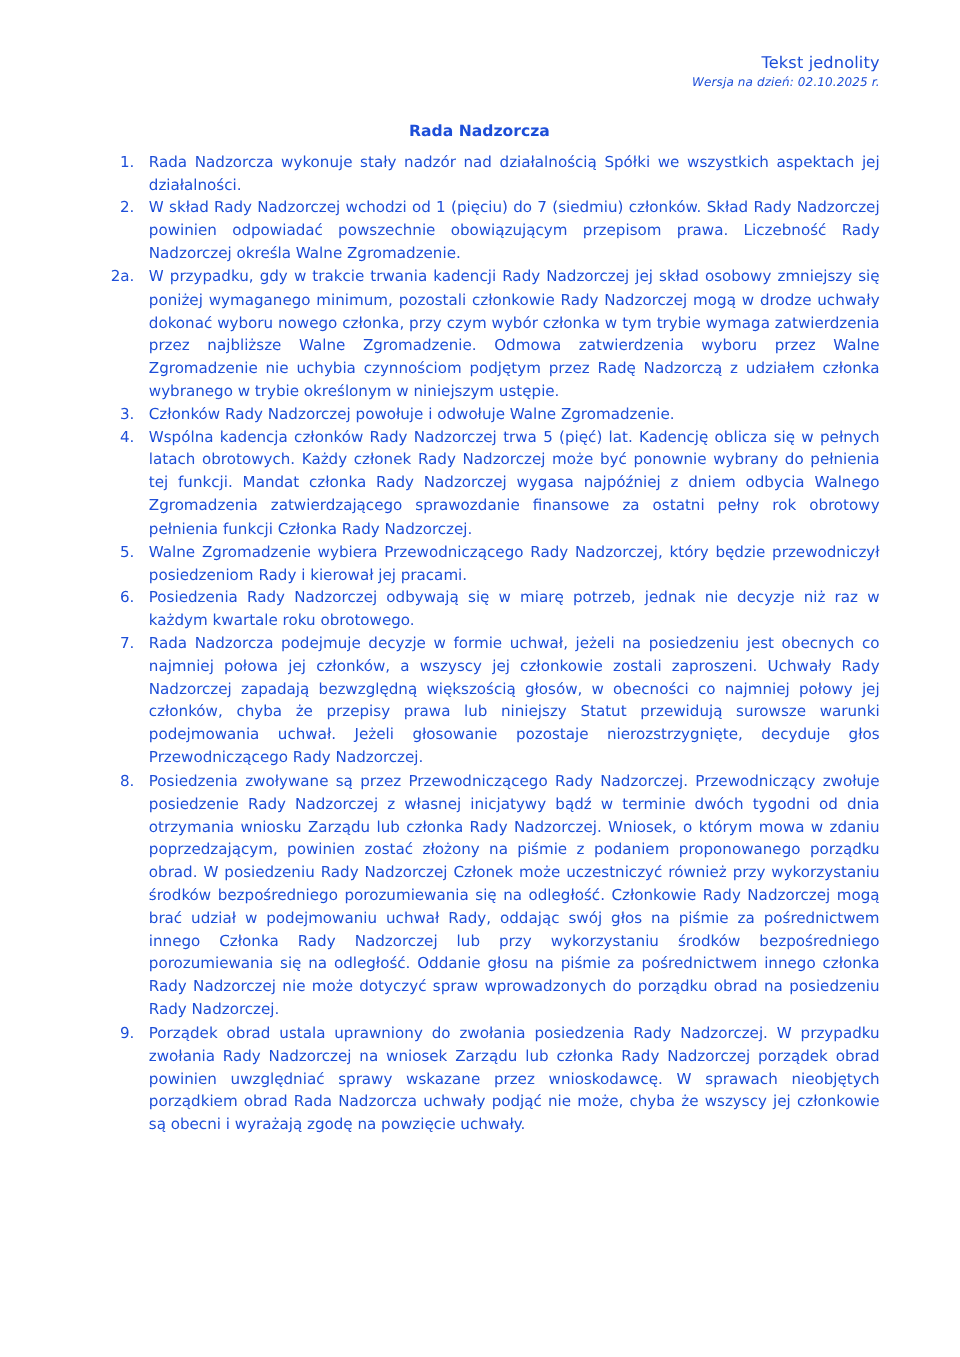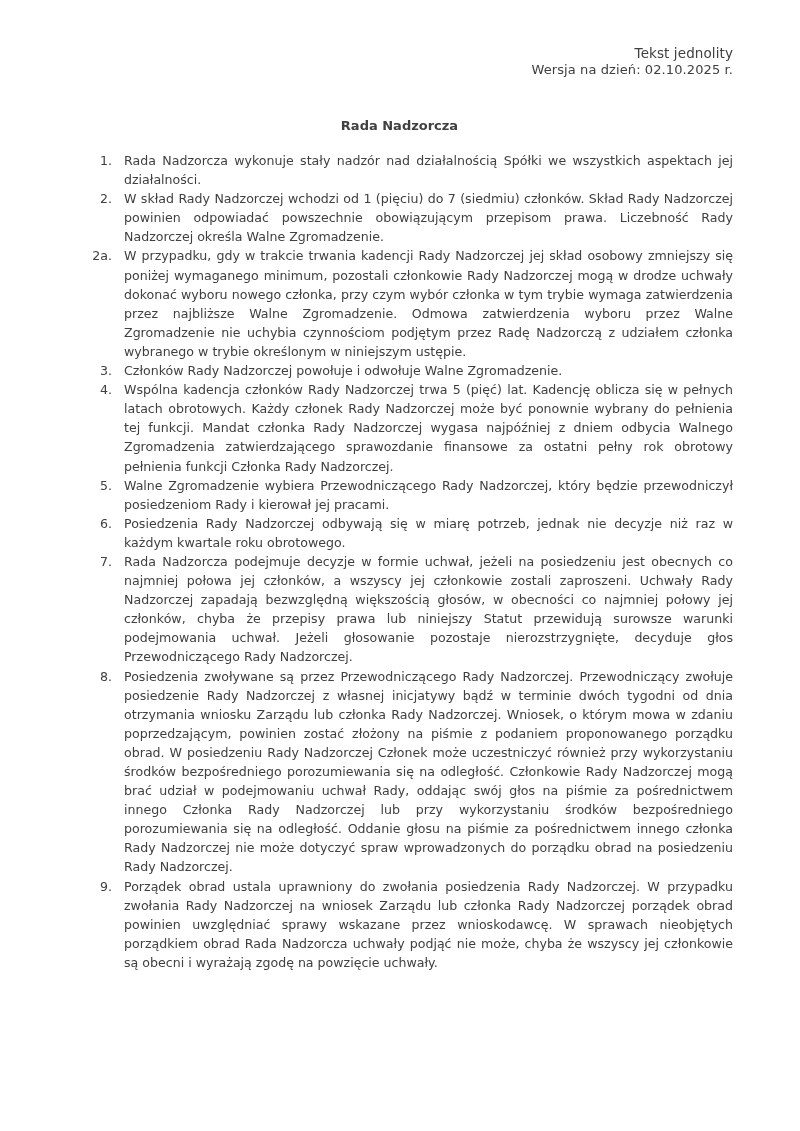--- a/index.html
+++ b/index.html
@@ -7,54 +7,55 @@
     padding: 0;
     background: #ffffff;
   }
   .page {
     position: relative;
     width: 800px;
     height: 1131px;
     background: #ffffff;
     overflow: hidden;
     font-family: "DejaVu Sans", sans-serif;
-    color: #404040;
+    color: #1d4ed8;
     -webkit-font-smoothing: antialiased;
   }
   .header-block {
     position: absolute;
     top: 44px;
     left: 66px;
     right: 67px;
     text-align: right;
   }
   .header-line1 {
     font-size: 13.5px;
     line-height: 18px;
     letter-spacing: 0.1px;
   }
   .header-line2 {
-    font-size: 13px;
+    font-size: 10px;
     line-height: 16px;
+    font-style: italic;
     letter-spacing: 0.1px;
   }
   .doc-body {
     position: absolute;
     top: 100px;
     left: 66px;
     width: 667px;
   }
   .title-section {
     text-align: center;
     font-weight: bold;
     font-size: 13px;
     line-height: 19px;
   }
   .title-paragraph { margin: 0; }
-  .title-heading { margin: 16px; }
+  .title-heading { margin: 0; }
   .clauses {
     margin: 0;
     padding: 0;
     list-style: none;
     margin-top: 6px;
   }
   .clause {
     position: relative;
     padding-left: 58px;
     font-size: 12.6px;

